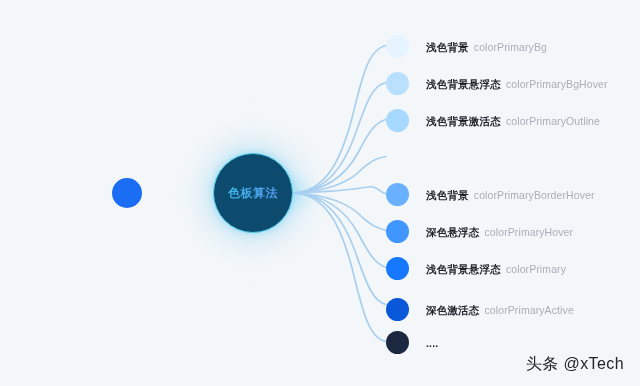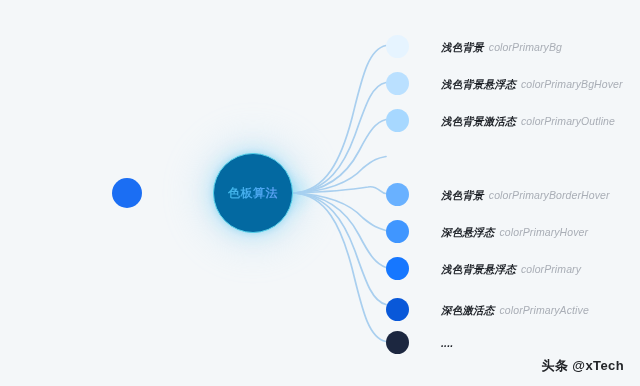--- a/index.html
+++ b/index.html
@@ -42,21 +42,21 @@
   }
 
   
   #center-node {
     position: absolute;
     left: 213px;
     top: 153px;
     width: 80px;
     height: 80px;
     border-radius: 50%;
-    background: #0369a1;
+    background: #0c4a6e;
     border: 1.6px solid #57cfe8;
     box-sizing: border-box;
     display: flex;
     align-items: center;
     justify-content: center;
     box-shadow:
       0 0 4px 2px rgba(120, 210, 240, 0.35),
       0 0 16px 8px rgba(150, 215, 245, 0.30),
       0 0 34px 18px rgba(175, 220, 248, 0.22);
     font-family: Liberation Mono, monospace;
@@ -81,46 +81,45 @@
     align-items: center;
     height: 24px;
   }
   .leaf-dot {
     width: 23px;
     height: 23px;
     border-radius: 50%;
     flex: 0 0 auto;
   }
   .leaf-text {
-    margin-left: 32px;
+    margin-left: 17px;
     white-space: nowrap;
     line-height: 1;
-    font-style: italic;
   }
   .leaf-name {
     font-size: 10.5px;
     font-weight: 700;
     color: #1f2329;
     letter-spacing: 0.2px;
   }
   .leaf-token {
     font-size: 10.5px;
     font-weight: 400;
     color: #a9aeb6;
     margin-left: 5px;
     letter-spacing: 0.1px;
   }
 
   
   #watermark {
     position: absolute;
     right: 16px;
     bottom: 11px;
-    font-size: 13px;
-    font-weight: 700;
+    font-size: 16px;
+    font-weight: 400;
     color: #232529;
     letter-spacing: 0.4px;
     white-space: nowrap;
   }
 </style>
 </head>
 <body>
 
 <div id="canvas" style="background: rgb(244, 247, 249);">
 

